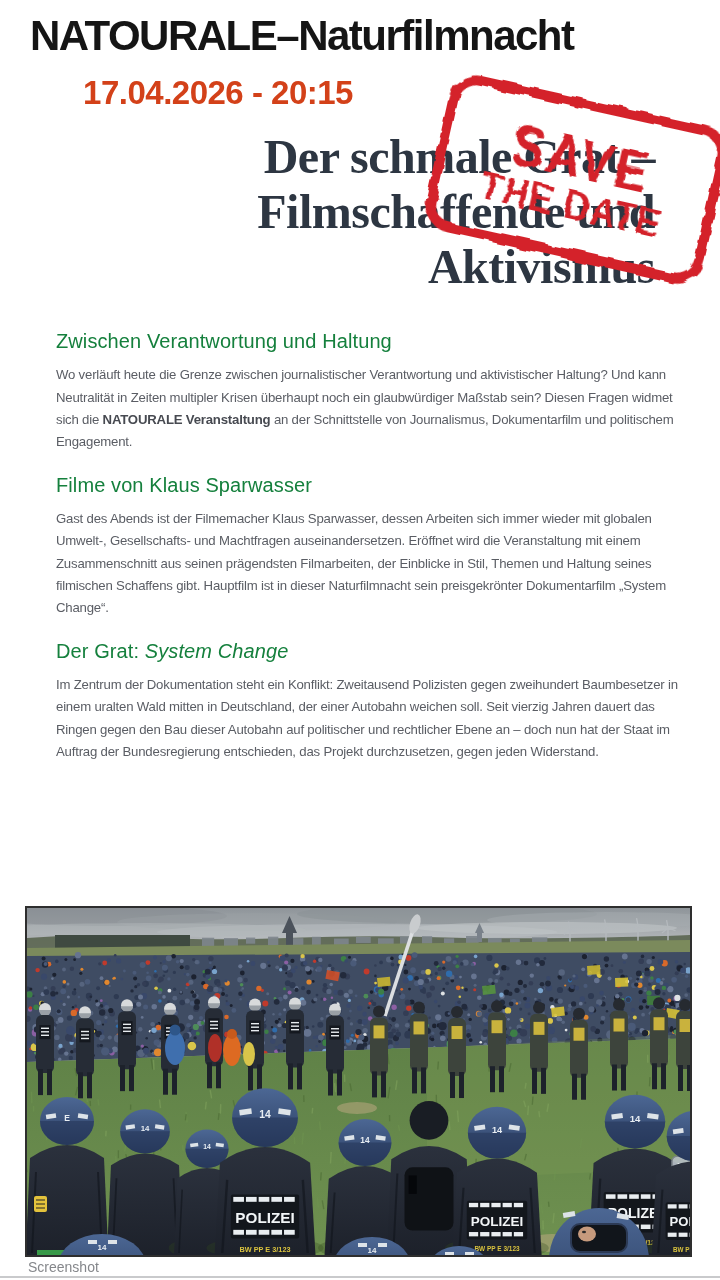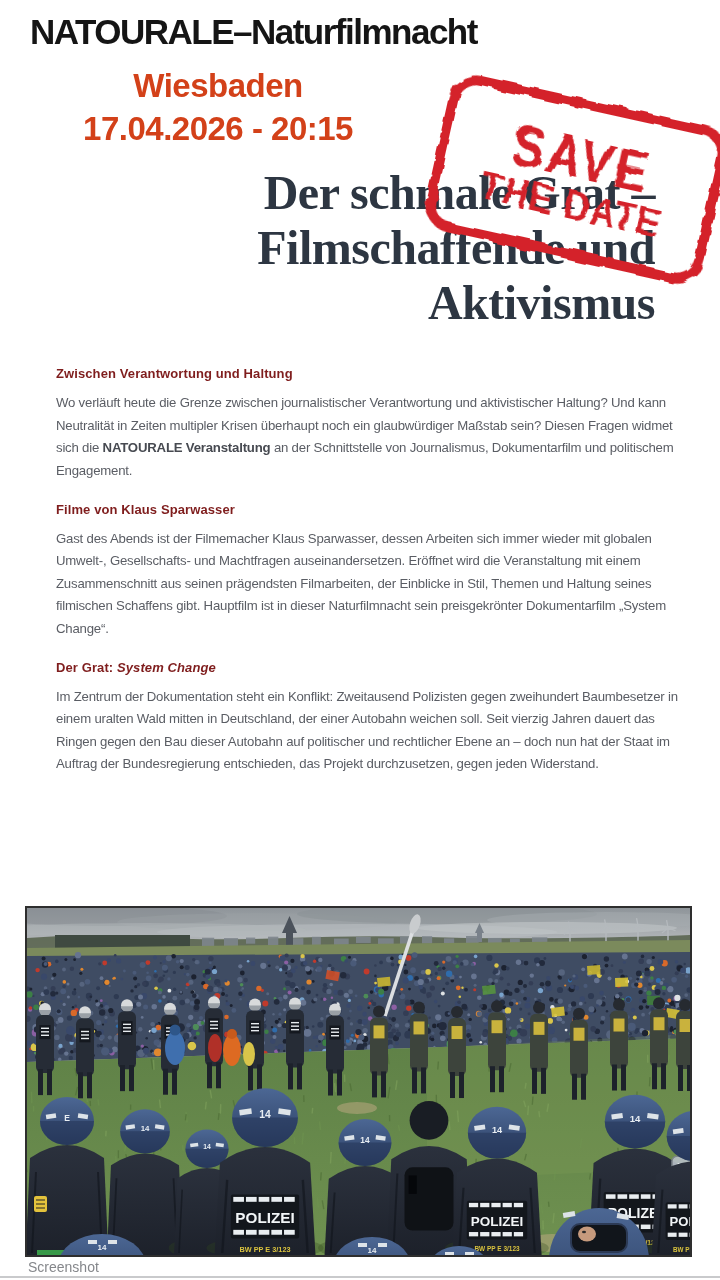--- a/index.html
+++ b/index.html
@@ -2,39 +2,39 @@
 <html style="--accent: #d34119; --stamp: #d4232a;"><head>
 <meta charset="utf-8">
 <style>
   html,body{margin:0;padding:0;}
   body{width:720px;height:1280px;overflow:hidden;background:#ffffff;
        font-family:"Liberation Sans",sans-serif;}
   .page{position:relative;width:720px;height:1280px;overflow:hidden;background:#fff;}
 
   
   .masthead{position:relative;z-index:1;}
-  .title{margin:14px 0 0 30px;font-size:35px;font-weight:800;letter-spacing:-1.5px;
+  .title{margin:14px 0 0 30px;font-size:42px;font-weight:800;letter-spacing:-1.5px;
          color:#151515;line-height:1.05;white-space:nowrap;}
   .event{width:404px;margin:13px 0 0 16px;text-align:center;font-weight:700;
          font-size:33px;line-height:1.32;color:var(--accent,#d34119);letter-spacing:-0.5px;}
 
   .stamp{position:absolute;left:434px;top:85px;width:265px;height:140px;
          border:10px solid var(--stamp,#d4232a);border-radius:28px;
          transform:rotate(12.5deg);display:flex;flex-direction:column;align-items:center;
          justify-content:center;color:var(--stamp,#d4232a);z-index:3;filter:url(#roughen);}
   .stamp .l1{font-size:57px;font-weight:800;line-height:.92;transform:scaleX(.88);letter-spacing:2px;}
   .stamp .l2{font-size:40px;font-weight:800;line-height:1.02;transform:scaleX(.9);
              letter-spacing:1px;white-space:nowrap;}
 
   .headline{margin:14px 30px 0 30px;width:625px;font-family:"Liberation Serif",serif;
             font-weight:700;font-size:48px;line-height:1.15;color:#2d3642;letter-spacing:-0.5px;text-align:right;}
 
   
   .sections{margin:36px 0 0 56px;width:632px;}
-  .sec h3{margin:20px 0 0 0;font-size:13px;font-weight:700;color:#7f1d1d;letter-spacing:.1px;}
+  .sec h3{margin:20px 0 0 0;font-size:20px;font-weight:400;color:#15803d;letter-spacing:.1px;}
   .sec h3 .em{font-style:italic;}
   .sec p{margin:11px 0 0 0;font-size:13.2px;line-height:22.4px;color:#5a5d64;letter-spacing:-0.2px;}
   .sec p b{color:#474a51;}
 
   .linkrow{margin-top:14px;text-align:center;}
   a.url{font-size:19.5px;font-weight:800;color:#141414;letter-spacing:-0.2px;
         text-decoration:underline;text-decoration-thickness:2.5px;text-underline-offset:4px;}
 
   figure.photo{position:absolute;left:25px;top:906px;width:663px;height:347px;margin:0;
                border:2px solid #2e2e2e;background:#9aa0a4;z-index:1;}
@@ -55,21 +55,20 @@
       <feDisplacementMap in="SourceGraphic" in2="n" scale="7"></feDisplacementMap>
     </filter>
   </defs>
 </svg>
 
 <div class="page">
 
   <header class="masthead">
     <h1 class="title">NATOURALE–Naturfilmnacht</h1>
     <div class="event">
-      <div>Wiesbaden</div>
       <div>17.04.2026 - 20:15</div>
     </div>
     <div class="stamp">
       <div class="l1">SAVE</div>
       <div class="l2">THE DATE</div>
     </div>
     <h2 class="headline">Der schmale Grat – Filmschaffende und Aktivismus</h2>
   </header>
 
   <main class="sections">

